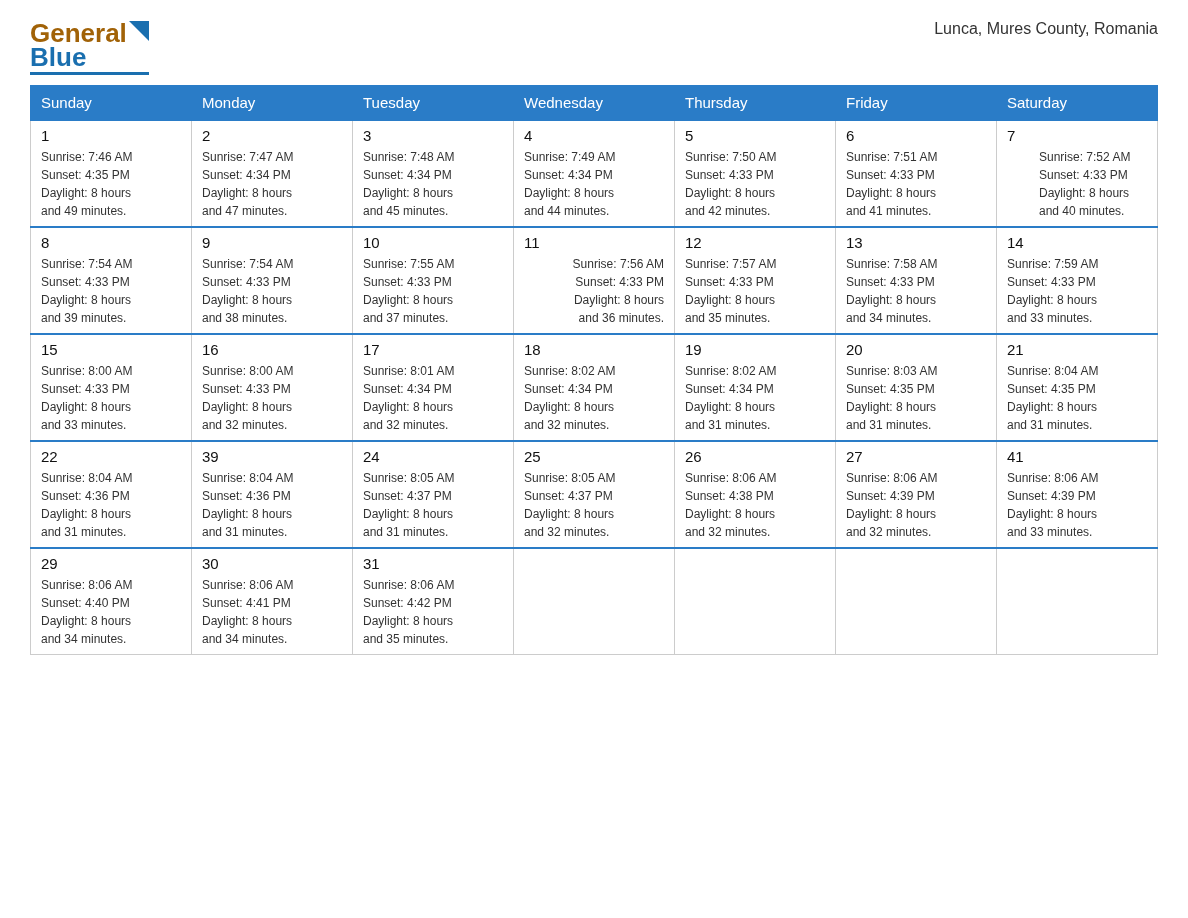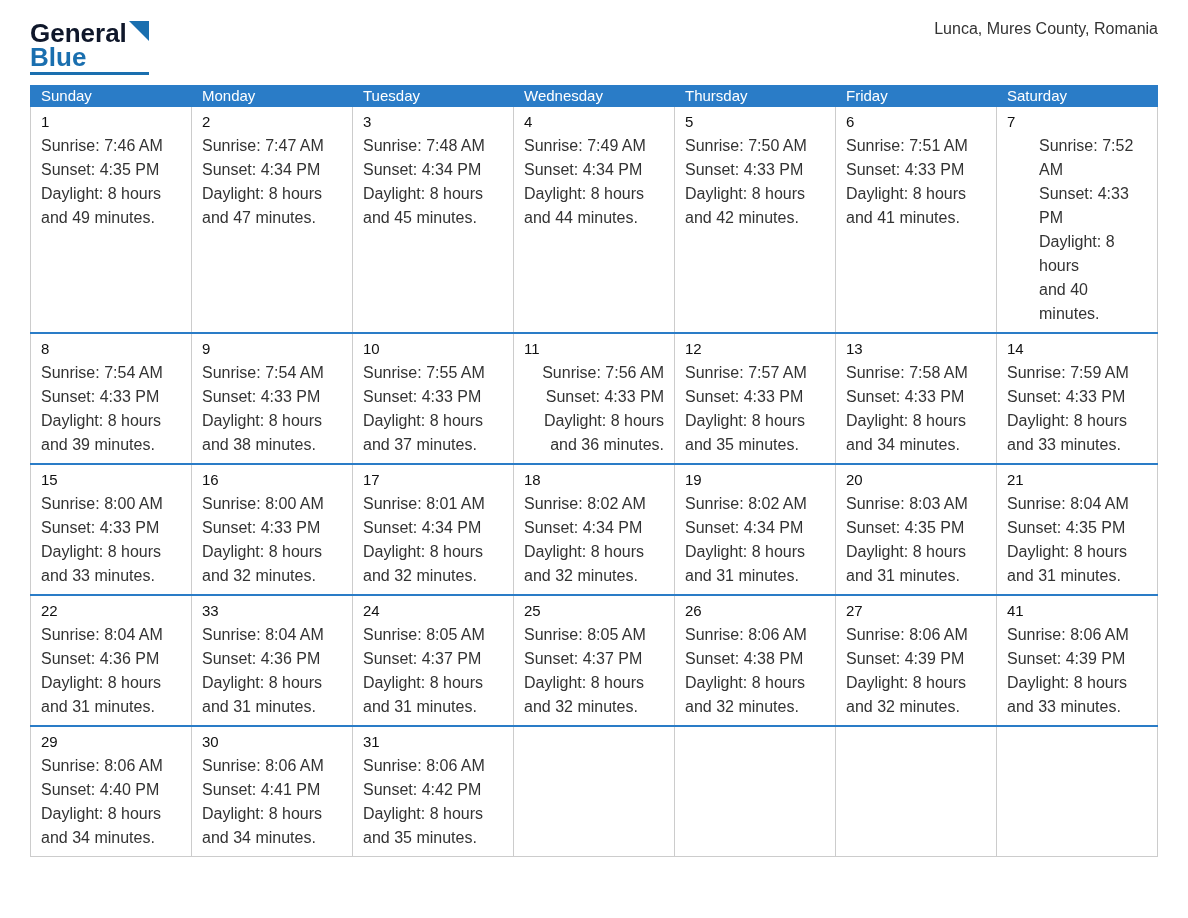--- a/index.html
+++ b/index.html
@@ -17,21 +17,21 @@
       margin-bottom: 10px;
     }
     .logo {
       display: flex;
       flex-direction: column;
       align-items: flex-start;
     }
     .logo-general {
       font-size: 26px;
       font-weight: bold;
-      color: #0f172a;
+      color: #a16207;
       line-height: 1;
     }
     .logo-blue {
       font-size: 26px;
       font-weight: bold;
       color: #1a6faf;
       line-height: 1;
     }
     .logo-line {
       width: 100%;
@@ -56,21 +56,21 @@
     .calendar-table {
       width: 100%;
       border-collapse: collapse;
       margin-top: 10px;
     }
     .calendar-table th {
       background-color: #2a7cc7;
       color: #fff;
       font-size: 15px;
       font-weight: normal;
-      padding: 1px 10px;
+      padding: 8px 10px;
       text-align: left;
       border: 1px solid #2a7cc7;
     }
     .calendar-table td {
       vertical-align: top;
       padding: 6px 10px;
       border: 1px solid #ccc;
       border-top: 2px solid #2a7cc7;
       font-size: 12px;
       color: #333;
@@ -78,21 +78,21 @@
       min-height: 110px;
     }
     .day-number {
       font-size: 15px;
       font-weight: normal;
       color: #111;
       display: block;
       margin-bottom: 4px;
     }
     .day-info {
-      font-size: 16px;
+      font-size: 12px;
       line-height: 1.5;
       color: #333;
     }
     .empty-cell {
       border-top: 2px solid #2a7cc7;
       background: #fff;
     }
   </style>
 </head>
 <body>
@@ -285,21 +285,21 @@
       </tr>
       <tr>
         <td>
           <span class="day-number">22</span>
           <div class="day-info" style="white-space: pre-line;">Sunrise: 8:04 AM
 Sunset: 4:36 PM
 Daylight: 8 hours
 and 31 minutes.</div>
         </td>
         <td>
-          <span class="day-number">33</span>
+          <span class="day-number">39</span>
           <div class="day-info" style="white-space: pre-line;">Sunrise: 8:04 AM
 Sunset: 4:36 PM
 Daylight: 8 hours
 and 31 minutes.</div>
         </td>
         <td>
           <span class="day-number">24</span>
           <div class="day-info" style="white-space: pre-line;">Sunrise: 8:05 AM
 Sunset: 4:37 PM
 Daylight: 8 hours

